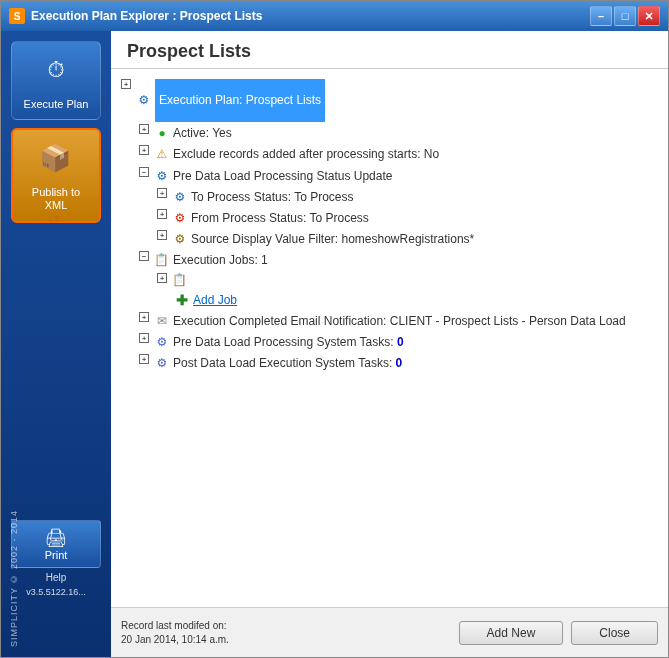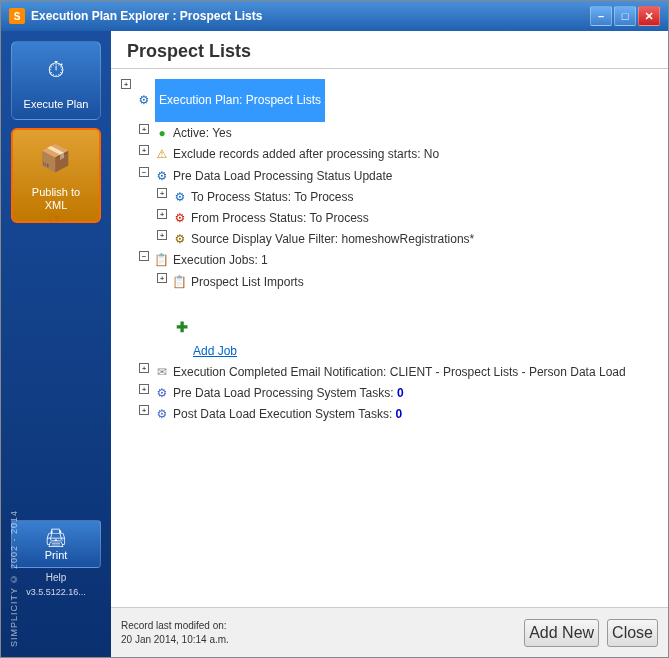--- a/index.html
+++ b/index.html
@@ -169,41 +169,41 @@
       flex-shrink: 0;
       display: flex; align-items: center; justify-content: center;
       font-size: 12px;
     }
     .tree-label { color: #333; }
     .tree-label.highlight {
       background: #3399ff;
       color: white;
       padding: 12px 4px;
     }
-    .tree-label.link { color: #0066cc; text-decoration: underline; cursor: pointer; margin-top: 48px; }
+    .tree-label.link { color: #0066cc; text-decoration: underline; cursor: pointer; }
     .indent-1 { margin-left: 18px; }
     .indent-2 { margin-left: 36px; }
 
     
     .status-bar {
       height: 50px;
       border-top: 1px solid #ccc;
       background: #f0f0f0;
       display: flex;
       align-items: center;
       padding: 0 10px;
       gap: 8px;
     }
     .status-text { flex: 1; font-size: 10px; color: #333; line-height: 1.4; }
     .status-btn {
-      padding: 4px 4px;
+      padding: 4px 27px;
       background: linear-gradient(to bottom, #f5f5f5, #ddd);
       border: 1px solid #999;
       border-radius: 3px;
-      font-size: 16px;
+      font-size: 12px;
       cursor: pointer;
       color: #333;
     }
 
     
     .expand-marker {
       display: inline-block;
       width: 10px; height: 10px;
       border: 1px solid #666;
       background: white;
@@ -332,21 +332,20 @@
           <div class="tree-node-content">
             <span class="tree-icon" style="color:#1a6ac0;">📋</span>
             <span class="tree-label">Execution Jobs:  1</span>
           </div>
         </div>
 
         <div class="tree-node indent-2">
           <span class="expand-marker">+</span>
           <div class="tree-node-content">
             <span class="tree-icon" style="color:#1a6ac0;">📋</span>
-            <span class="tree-label">Prospect List Imports</span>
           </div>
         </div>
 
         <div class="tree-node indent-2">
           <span style="width:14px; display:inline-block;"></span>
           <div class="tree-node-content">
             <span class="tree-icon icon-add">✚</span>
             <span class="tree-label link">Add Job</span>
           </div>
         </div>

